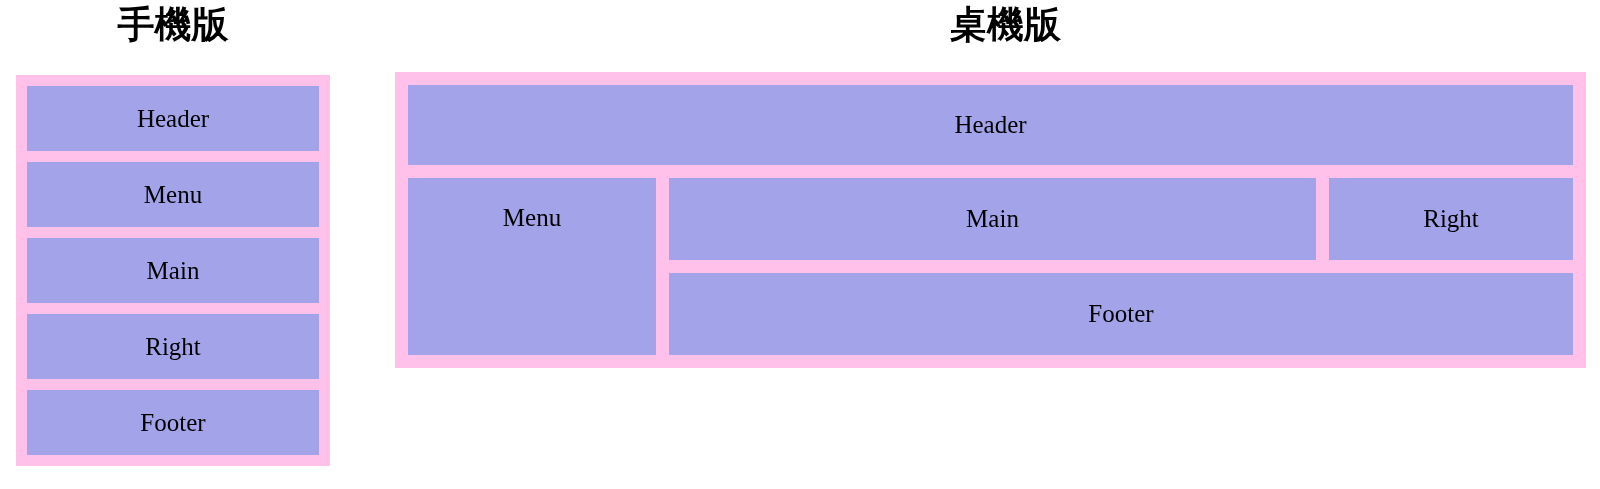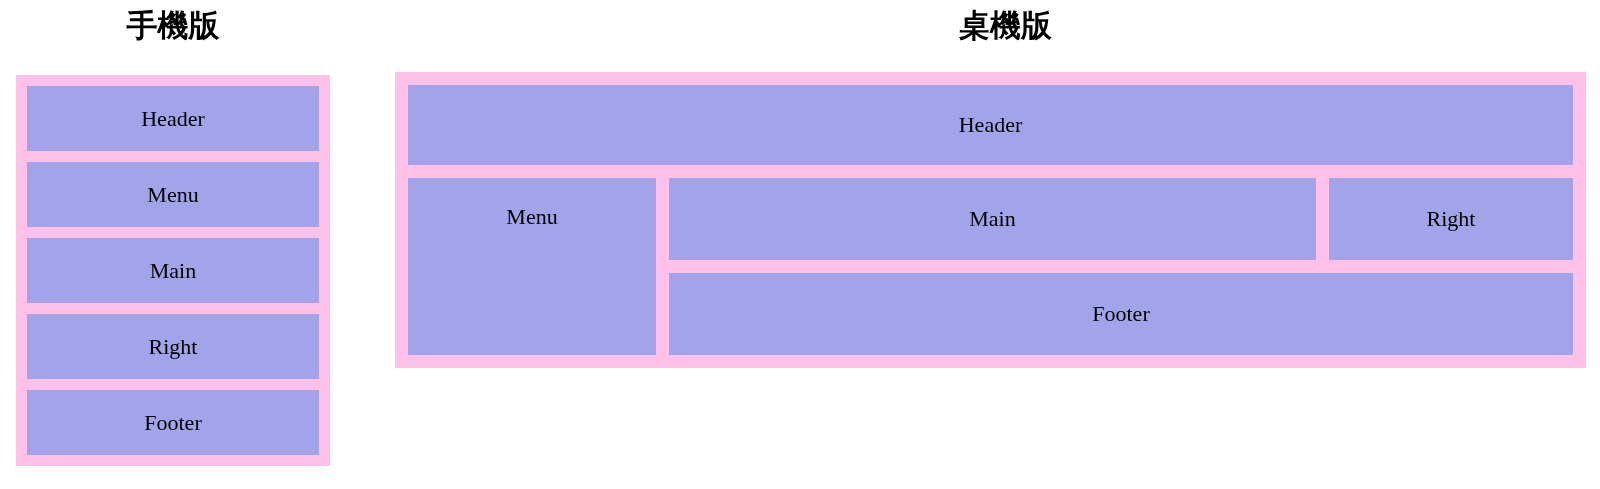--- a/index.html
+++ b/index.html
@@ -15,34 +15,34 @@
     font-family: "Liberation Sans", sans-serif;
     position: relative;
     overflow: hidden;
   }
   .section-title {
     position: absolute;
     top: 6px;
     text-align: center;
     font-family: "DejaVu Sans", sans-serif;
     font-weight: bold;
-    font-size: 31px;
+    font-size: 37px;
     line-height: 38px;
     color: var(--text-color);
   }
   #mobile-title { left: 16px; width: 314px; }
   #desktop-title { left: 410px; width: 1191px; }
 
   .layout-box {
     background: var(--box-purple);
     display: flex;
     align-items: center;
     justify-content: center;
     font-family: "Liberation Serif", "DejaVu Serif", serif;
-    font-size: 22px;
+    font-size: 25px;
     color: var(--text-color);
   }
 
   
   #mobile-container {
     position: absolute;
     left: 16px; top: 75px;
     width: 314px;
     background: var(--container-pink);
     padding: 11px;

